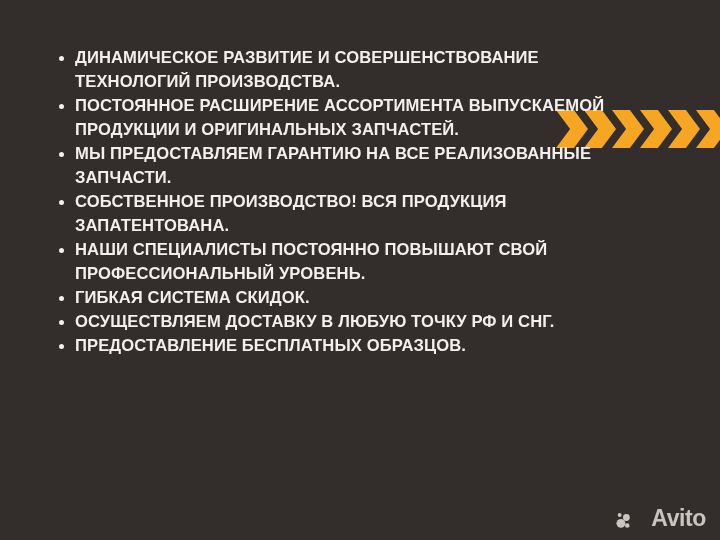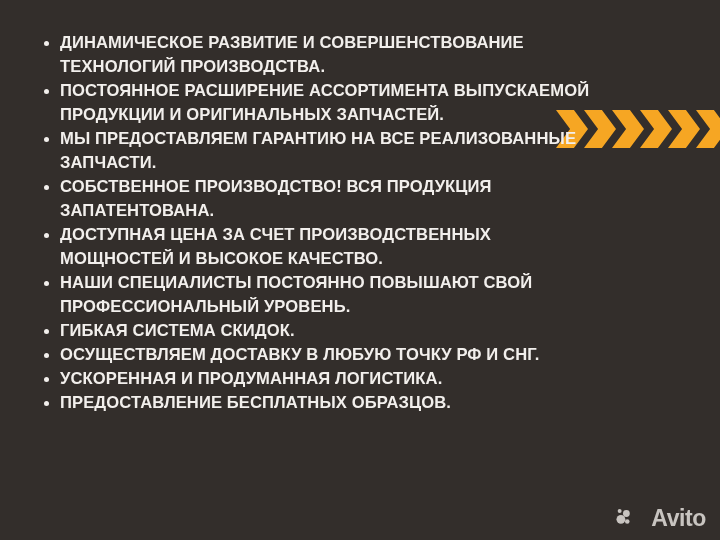--- a/index.html
+++ b/index.html
@@ -40,21 +40,21 @@
     -webkit-clip-path: polygon(0% 0%, 56% 0%, 100% 50%, 56% 100%, 0% 100%, 44% 50%);
     clip-path: polygon(0% 0%, 56% 0%, 100% 50%, 56% 100%, 0% 100%, 44% 50%);
   }
 
   
   #benefits-list {
     position: absolute;
     left: 42px;
     top: 30px;
     width: 560px;
-    margin: 1px;
+    margin: 16px;
     padding: 0;
     list-style: none;
   }
   #benefits-list li {
     position: relative;
     padding-left: 17px;
     margin: 0 0 0 0;
     color: #f2efec;
     font-size: 16.6px;
     font-weight: bold;
@@ -73,21 +73,21 @@
     border-radius: 50%;
     background: #f2efec;
   }
 
   
   #avito-watermark {
     position: absolute;
     right: 14px;
     bottom: 10px;
     display: flex;
-    align-items: flex-start;
+    align-items: flex-end;
     gap: 16px;
     opacity: 0.82;
   }
   #avito-watermark .avito-mark {
     display: block;
     width: 19px;
     height: 19px;
   }
   #avito-watermark .avito-word {
     color: #e9e5e1;
@@ -109,25 +109,23 @@
       <div class="chev" style="left: 84px; background: rgb(246, 166, 35);"></div>
       <div class="chev" style="left: 112px; background: rgb(246, 166, 35);"></div>
       <div class="chev" style="left: 140px; background: rgb(246, 166, 35);"></div>
     </div>
 
   <ul id="benefits-list">
       <li>Динамическое развитие и совершенствование технологий производства.</li>
       <li>Постоянное расширение ассортимента выпускаемой продукции и оригинальных запчастей.</li>
       <li>Мы предоставляем гарантию на все реализованные запчасти.</li>
       <li>Собственное производство! Вся продукция запатентована.</li>
-      <li>Доступная цена за счет производственных мощностей и высокое качество.</li>
       <li>Наши специалисты постоянно повышают свой профессиональный уровень.</li>
       <li>Гибкая система скидок.</li>
       <li>Осуществляем доставку в любую точку РФ и СНГ.</li>
-      <li>Ускоренная и продуманная логистика.</li>
       <li>Предоставление бесплатных образцов.</li>
     </ul>
 
   <div id="avito-watermark">
     <svg class="avito-mark" viewBox="0 0 24 24" aria-hidden="true">
       <circle cx="6.2" cy="15.6" r="5.6" fill="#e9e5e1"></circle>
       <circle cx="14.2" cy="18.3" r="2.9" fill="#e9e5e1"></circle>
       <circle cx="13.1" cy="8.2" r="4.3" fill="#e9e5e1"></circle>
       <circle cx="4.6" cy="5.0" r="2.5" fill="#e9e5e1"></circle>
     </svg>

